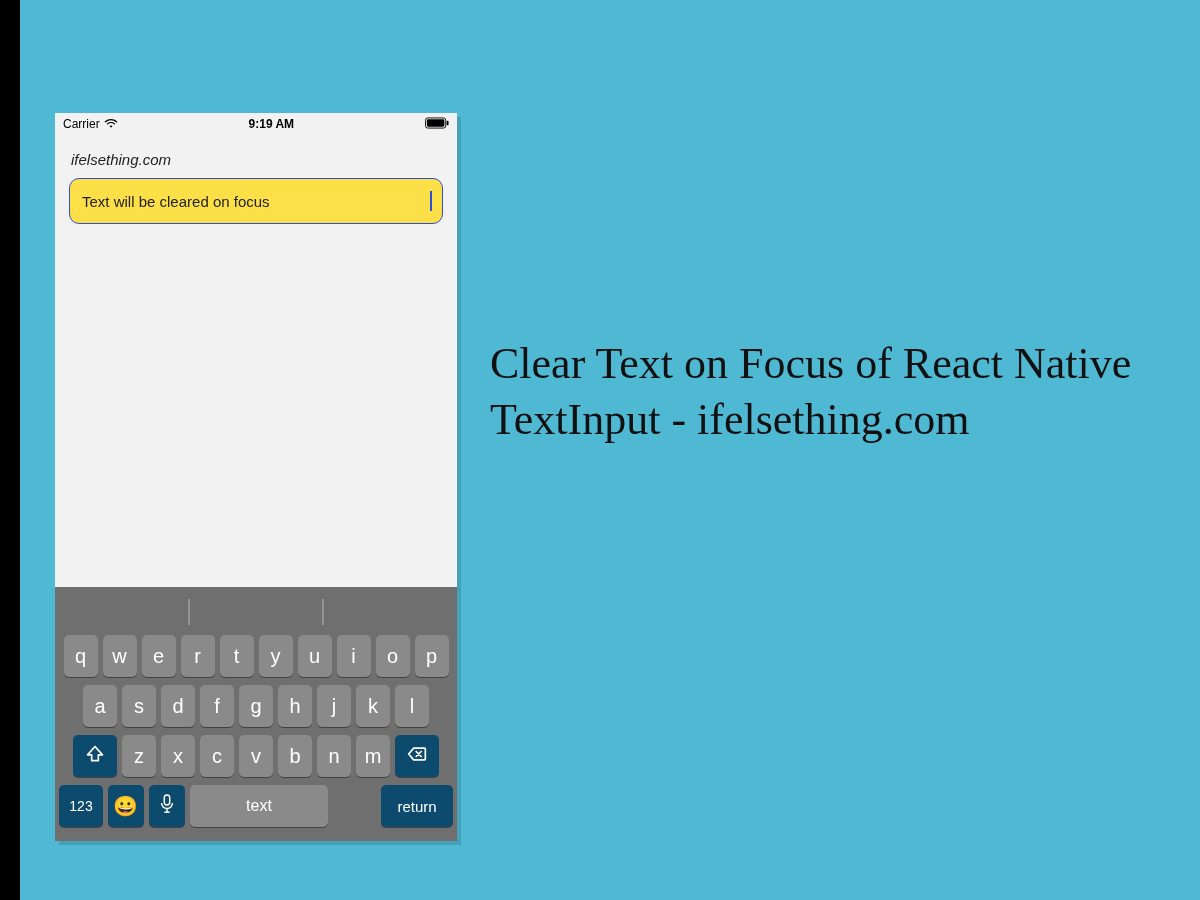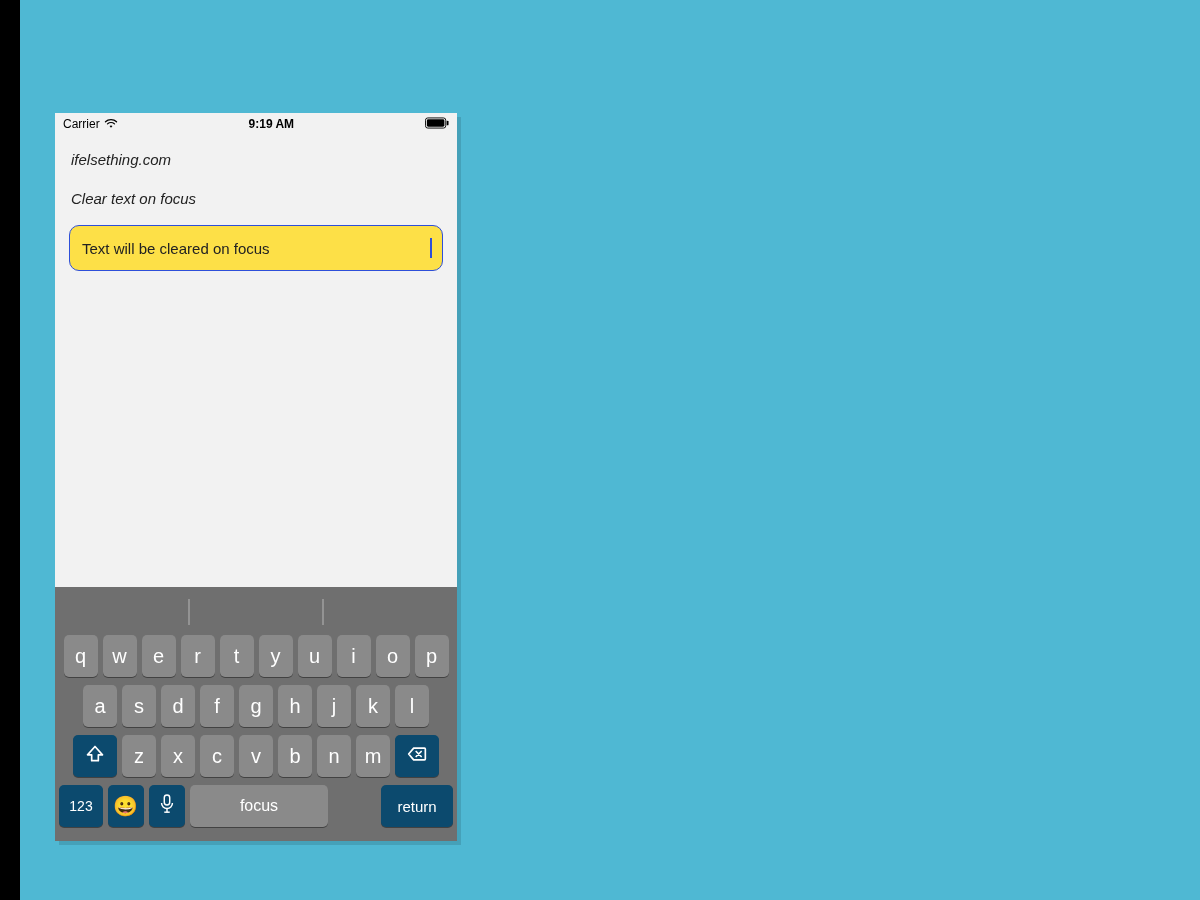--- a/index.html
+++ b/index.html
@@ -193,21 +193,20 @@
             <rect x="0.5" y="0.5" width="22" height="11" rx="2.5" stroke="#000" fill="none"></rect>
             <rect x="2" y="2" width="19" height="8" rx="1.5" fill="#000"></rect>
             <rect x="23.5" y="3.5" width="2" height="5" rx="1" fill="#000"></rect>
           </svg>
         </span>
       </div>
     </div>
 
     <div class="app-body">
       <div class="site-label">ifelsething.com</div>
-      <div class="subtitle">Clear text on focus</div>
 
       <div class="text-input-wrap">
         <input class="text-input" type="text" value="Text will be cleared on focus" style="">
         <div class="caret"></div>
       </div>
     </div>
 
     <div class="keyboard">
       <div class="suggestion-bar">
         <div class="sugg"></div>
@@ -274,22 +273,23 @@
           <div class="key dark mic">
             <span>
               <svg class="mic-svg" viewBox="0 0 16 22">
                 <rect x="5" y="1" width="6" height="11" rx="3" fill="none" stroke="#fff" stroke-width="1.6"></rect>
                 <path d="M2 10 A6 6 0 0 0 14 10" fill="none" stroke="#fff" stroke-width="1.6"></path>
                 <line x1="8" y1="16" x2="8" y2="20" stroke="#fff" stroke-width="1.6"></line>
                 <line x1="5" y1="20" x2="11" y2="20" stroke="#fff" stroke-width="1.6"></line>
               </svg>
             </span>
           </div>
-          <div class="key space">focus</div>
+          <div class="key space">text</div>
           <div class="key dark return">return</div>
         </div>
 
       </div>
     </div>
 
   </div>
 
+  <div class="headline">Clear Text on Focus of React Native TextInput - ifelsething.com</div>
 </div>
 
 </body></html>

